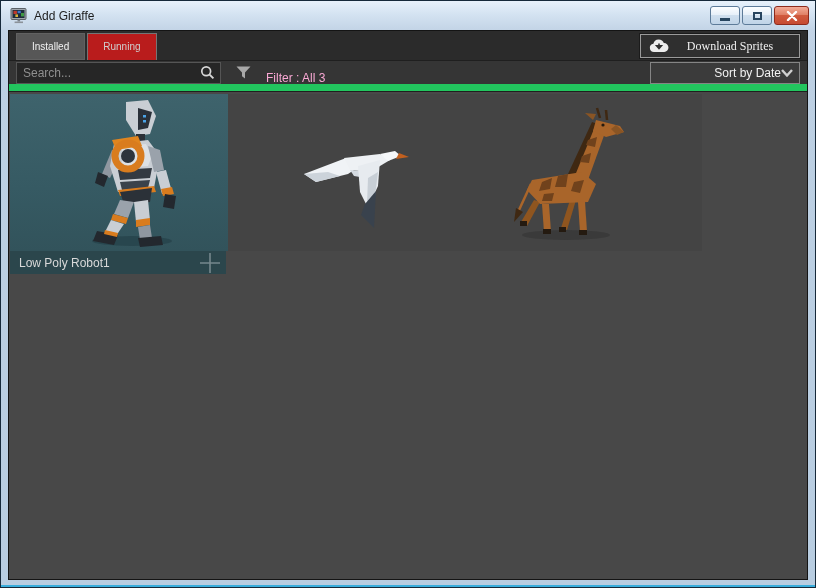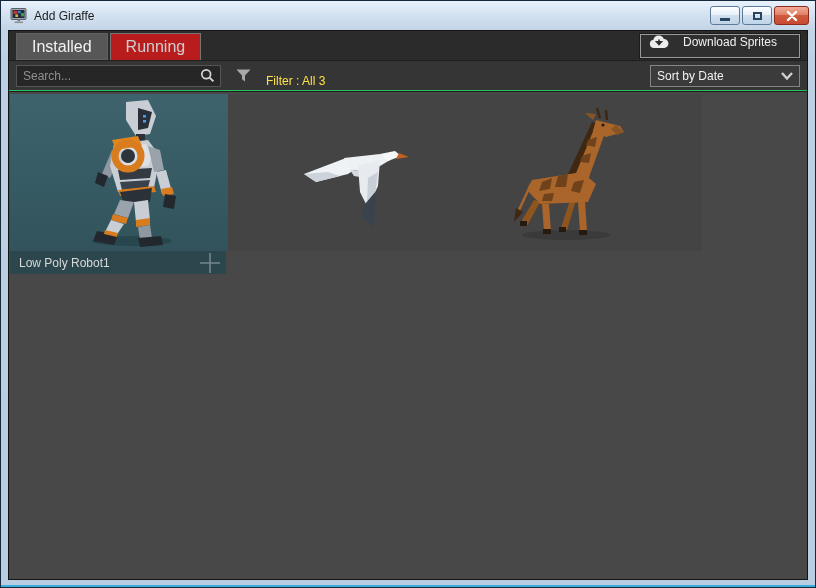--- a/index.html
+++ b/index.html
@@ -42,55 +42,55 @@
     position: absolute; top: 29px; left: 7px; right: 7px; bottom: 7px;
     background: #2d2d2d; border: 1px solid #141414;
     display: flex; flex-direction: column;
   }
   .tabbar {
     height: 30px; background: #2b2b2b; border-bottom: 1px solid #1f1f1f;
     display: flex; align-items: flex-end; padding: 0 7px;
     position: relative;
   }
   .tab {
-    height: 27px; line-height: 26px; padding: 0 15px; font-size: 16px;
+    height: 27px; line-height: 26px; padding: 0 15px; font-size: 10px;
     margin-right: 2px; cursor: default;
   }
   .tab.active { background: #575757; color: #f2f2f2; border: 1px solid #616161; }
   .tab.inactive { background: #b91c1c; color: #cfcfcf; border: 1px solid #757575; border-bottom: none; }
   .download-btn {
     position: absolute; right: 7px; top: 3px;
     width: 160px; height: 24px;
     background: #2f2f2f; border: 1px solid #9a9a9a;
     box-shadow: 0 0 0 1px #1b1b1b;
-    color: #f0f0f0; font-size: 12px; font-family: Liberation Sans, sans-serif;
-    display: flex; align-items: flex-start; padding: 0 8px; cursor: default;
+    color: #f0f0f0; font-size: 12px; font-family: Liberation Serif, serif;
+    display: flex; align-items: center; padding: 0 8px; cursor: default;
   }
   .download-btn .btn-label { flex: 1; text-align: center; }
   .toolbar {
-    height: 30px; background: #353535; border-bottom: 1px solid #22c55e;
+    height: 30px; background: #353535; border-bottom: 7px solid #22c55e;
     display: flex; align-items: center; padding: 0 7px; position: relative;
   }
   .search-box {
     width: 205px; height: 22px; background: #262626; border: 1px solid #555;
     display: flex; align-items: center;
   }
   .search-box input {
     flex: 1; height: 100%; background: transparent; border: none; outline: none;
     color: #ddd; font-size: 12px; font-family: inherit; padding: 0 6px;
   }
   .search-box input::placeholder { color: #8f8f8f; }
   .search-icon-btn { width: 26px; display: flex; justify-content: center; cursor: default; }
   .filter-icon-btn { margin-left: 15px; display: flex; cursor: default; }
-  .filter-label { margin-left: 15px; font-size: 12px; color: #fde047; margin-top: 11px; }
+  .filter-label { margin-left: 15px; font-size: 12px; color: #f9a8d4; margin-top: 11px; }
   .sort-select {
     margin-left: auto; width: 150px; height: 22px;
     background: #3b3b3b; border: 1px solid #858585;
     display: flex; align-items: center; padding: 0 6px;
-    color: #f2f2f2; font-size: 12px; cursor: default;
+    color: #f2f2f2; font-size: 12px; cursor: default; text-align: right;
   }
   .sort-select .sort-text { flex: 1; }
   .content {
     flex: 1; background: #484848; border-top: 1px solid #1f1f1f;
     padding: 2px 0 0 1px; overflow: hidden;
   }
   .grid { display: flex; gap: 2px; }
   .card { width: 216px; cursor: default; }
   .thumb { width: 256px; height: 157px; background: #444444; }
   .card.selected .thumb { background: linear-gradient(180deg, #3e636c 0%, #365a63 60%, #32535b 100%); }

